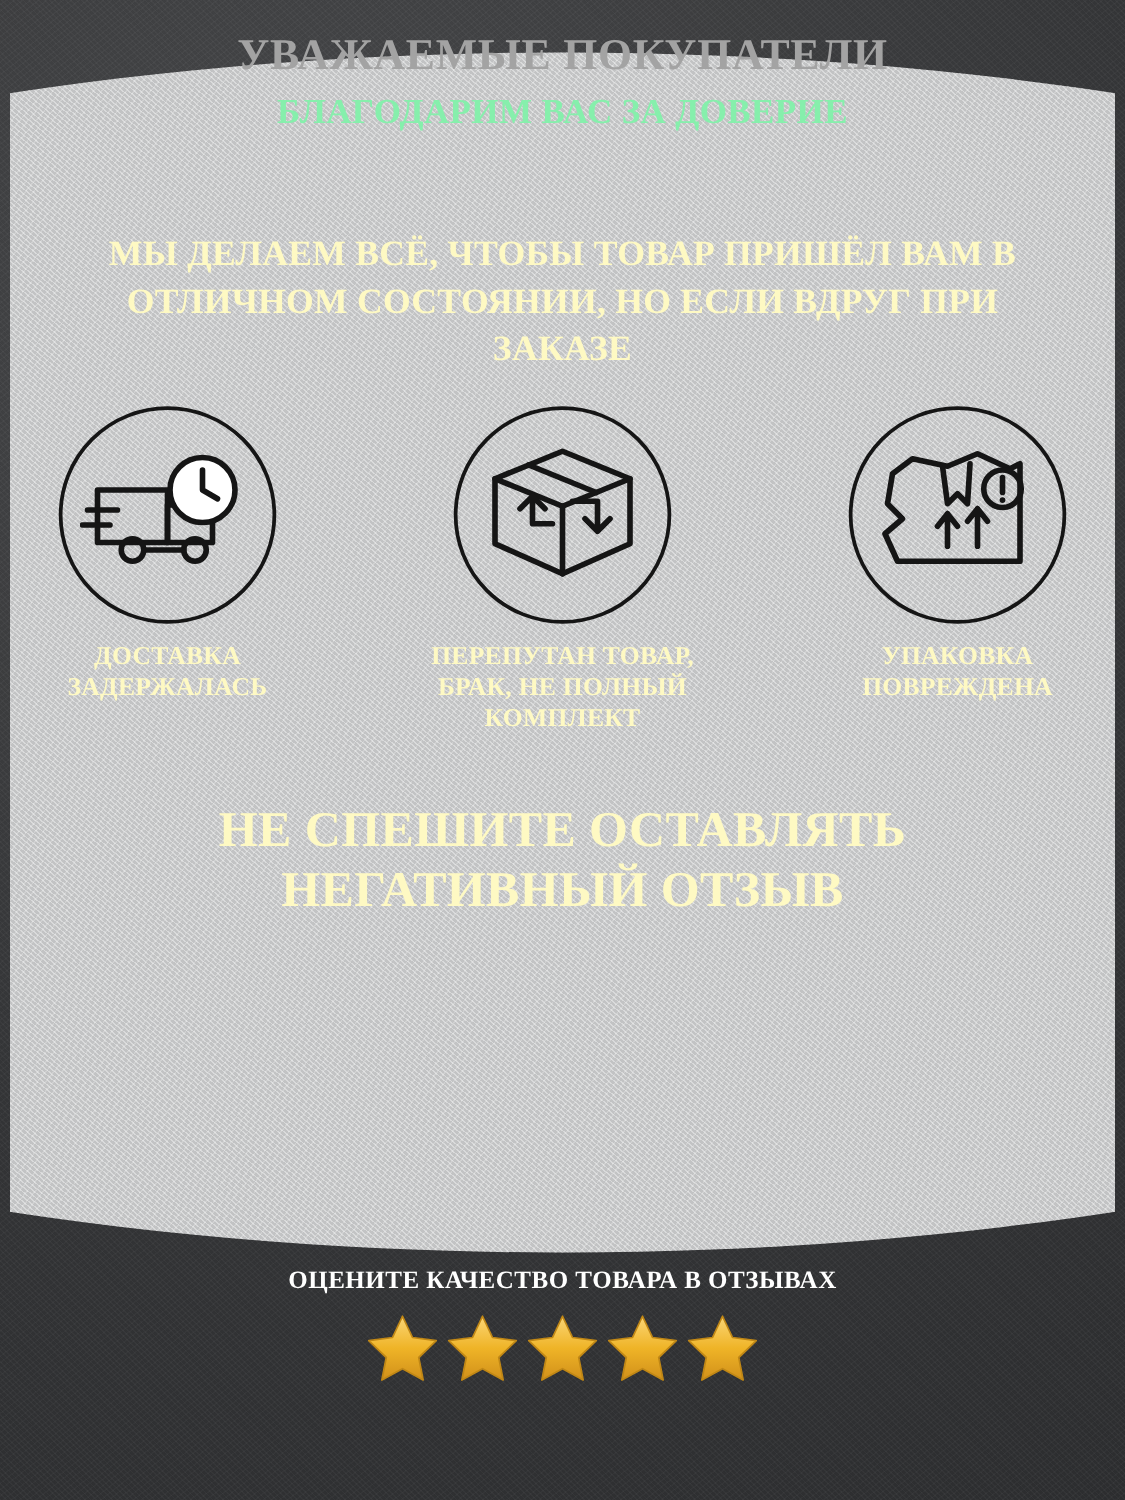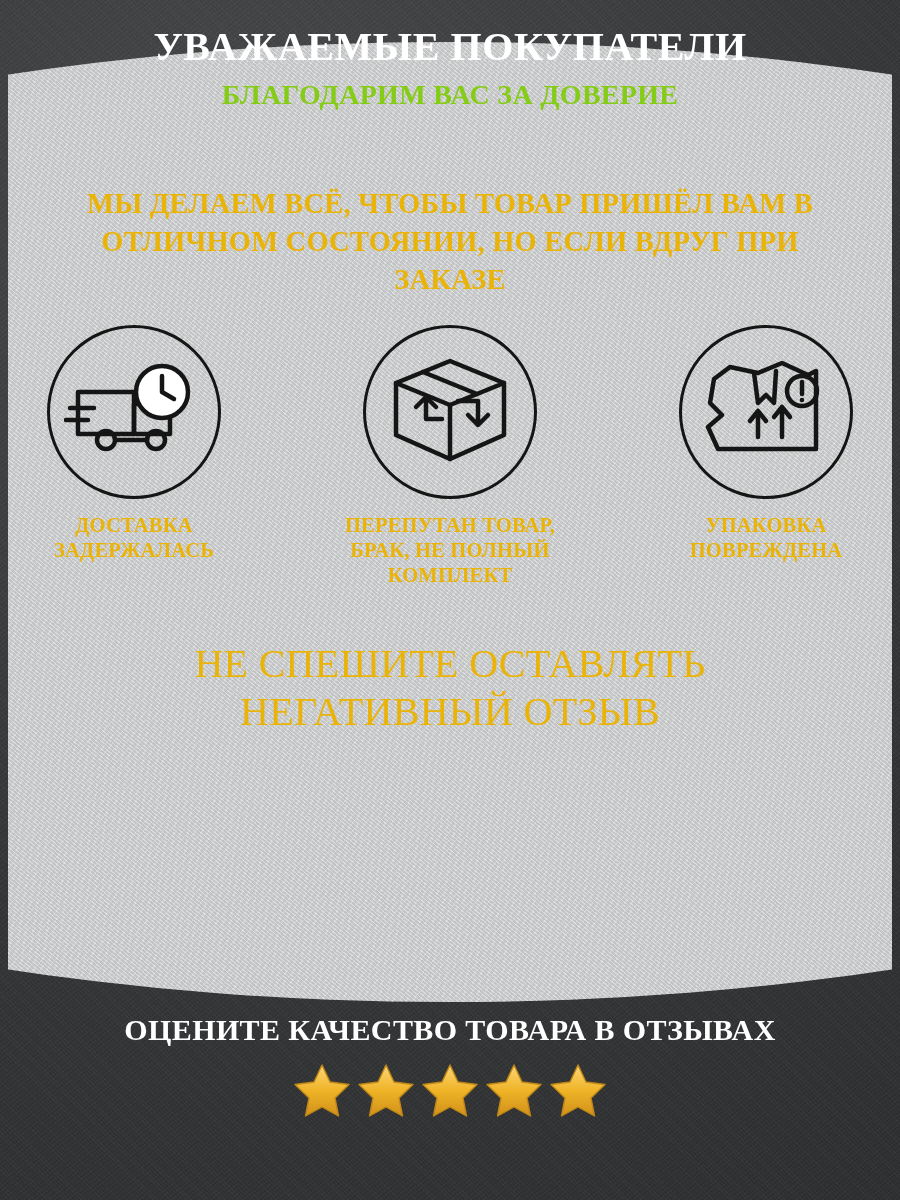--- a/index.html
+++ b/index.html
@@ -52,47 +52,47 @@
     top: 0;
     left: 0;
     width: 900px;
     height: 160px;
     text-align: center;
     z-index: 5;
   }
   .header-title {
     margin: 0;
     padding-top: 26px;
-    font-size: 40px;
+    font-size: 35px;
     font-weight: bold;
     letter-spacing: 0.6px;
-    color: #ffffff;
+    color: #a3a3a3;
     line-height: 1.05;
     text-transform: uppercase;
   }
   .header-sub {
     margin: 10px auto 0;
     width: 560px;
     font-size: 28px;
     font-weight: bold;
-    color: #84cc16;
+    color: #86efac;
     line-height: 1.18;
     text-transform: uppercase;
     letter-spacing: 0.3px;
   }
 
   
   .main {
     position: absolute;
     top: 185px;
     left: 0;
     width: 900px;
     z-index: 5;
     text-align: center;
-    color: #eab308;
+    color: #fef9c3;
   }
 
   .intro {
     margin: 0 auto;
     width: 790px;
     font-size: 28.5px;
     font-weight: bold;
     line-height: 1.33;
     letter-spacing: 0.2px;
     text-transform: uppercase;
@@ -128,21 +128,21 @@
     font-weight: bold;
     line-height: 1.22;
     text-transform: uppercase;
     letter-spacing: 0.2px;
   }
 
   .headline {
     margin: 52px auto 0;
     width: 760px;
     font-size: 40px;
-    font-weight: normal;
+    font-weight: bold;
     line-height: 1.22;
     text-transform: uppercase;
     letter-spacing: 0.3px;
     text-align: center;
   }
 
   .support {
     margin: 26px auto 0;
     width: 800px;
     font-size: 27.5px;
@@ -158,21 +158,21 @@
     bottom: 0;
     left: 0;
     width: 900px;
     height: 210px;
     z-index: 5;
     text-align: center;
   }
   .footer-title {
     margin: 0;
     padding-top: 22px;
-    font-size: 30px;
+    font-size: 20px;
     font-weight: bold;
     color: #ffffff;
     line-height: 1.2;
     text-transform: uppercase;
     letter-spacing: 0.4px;
   }
   .stars {
     margin-top: 14px;
     display: flex;
     justify-content: center;

